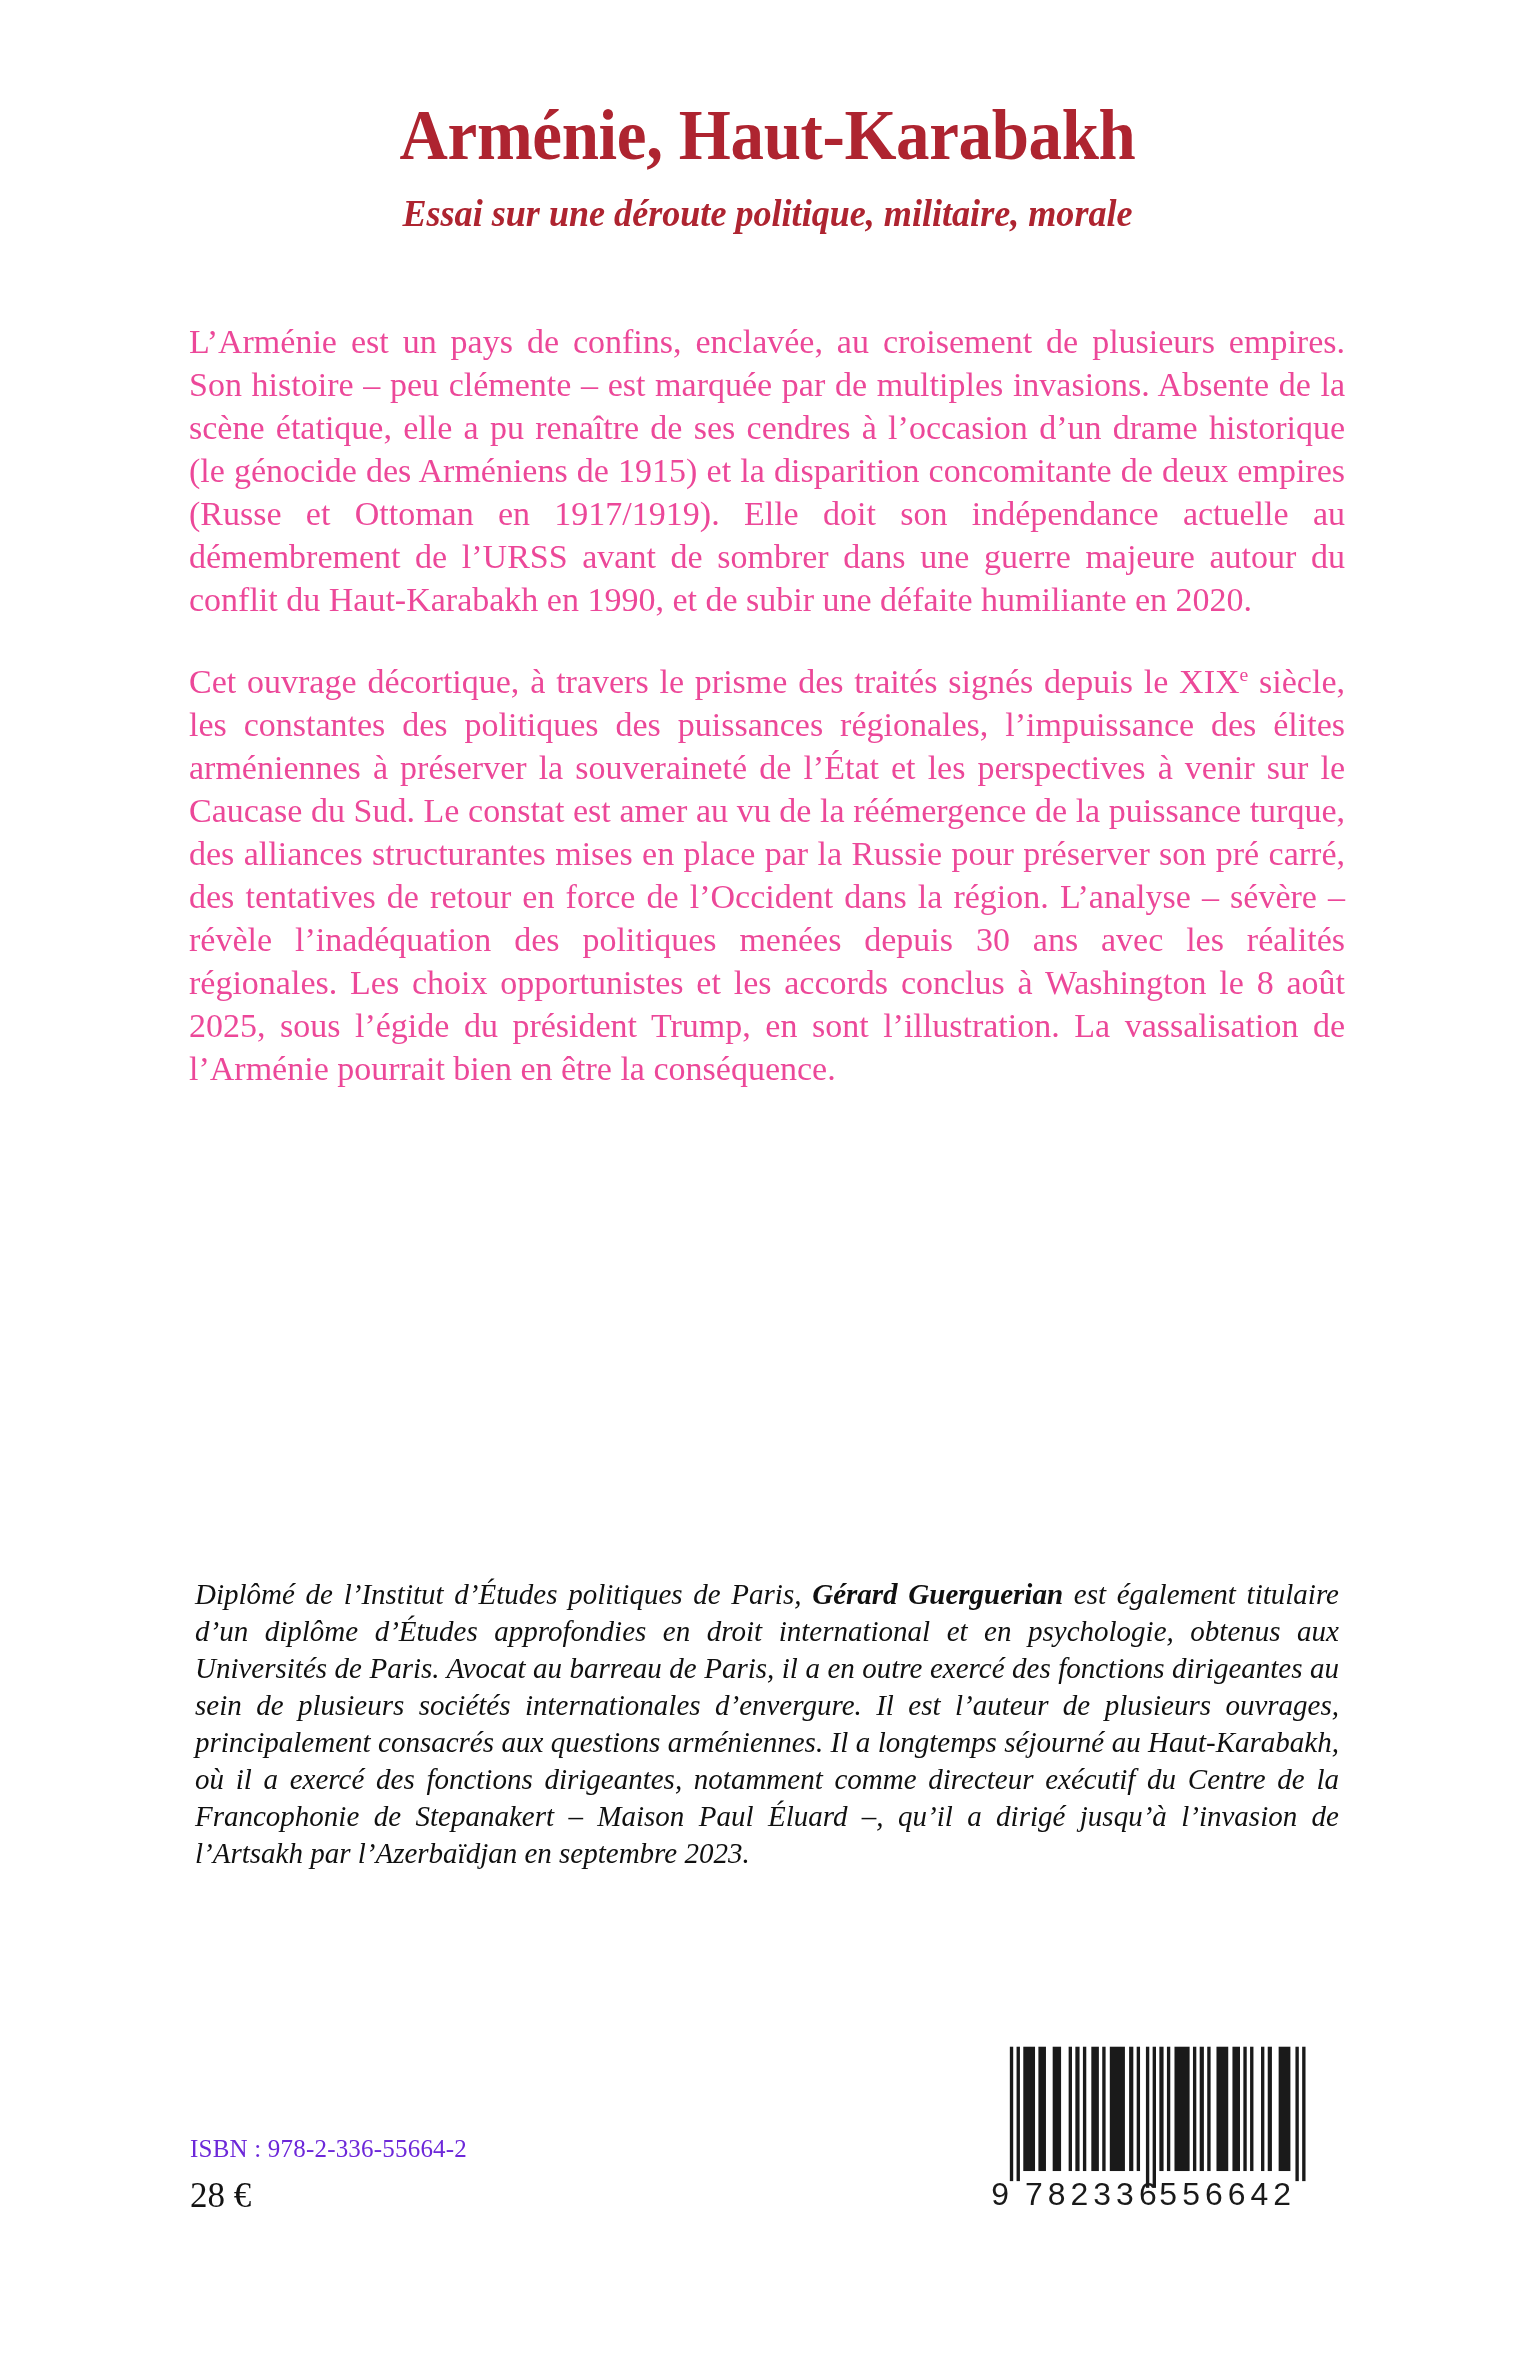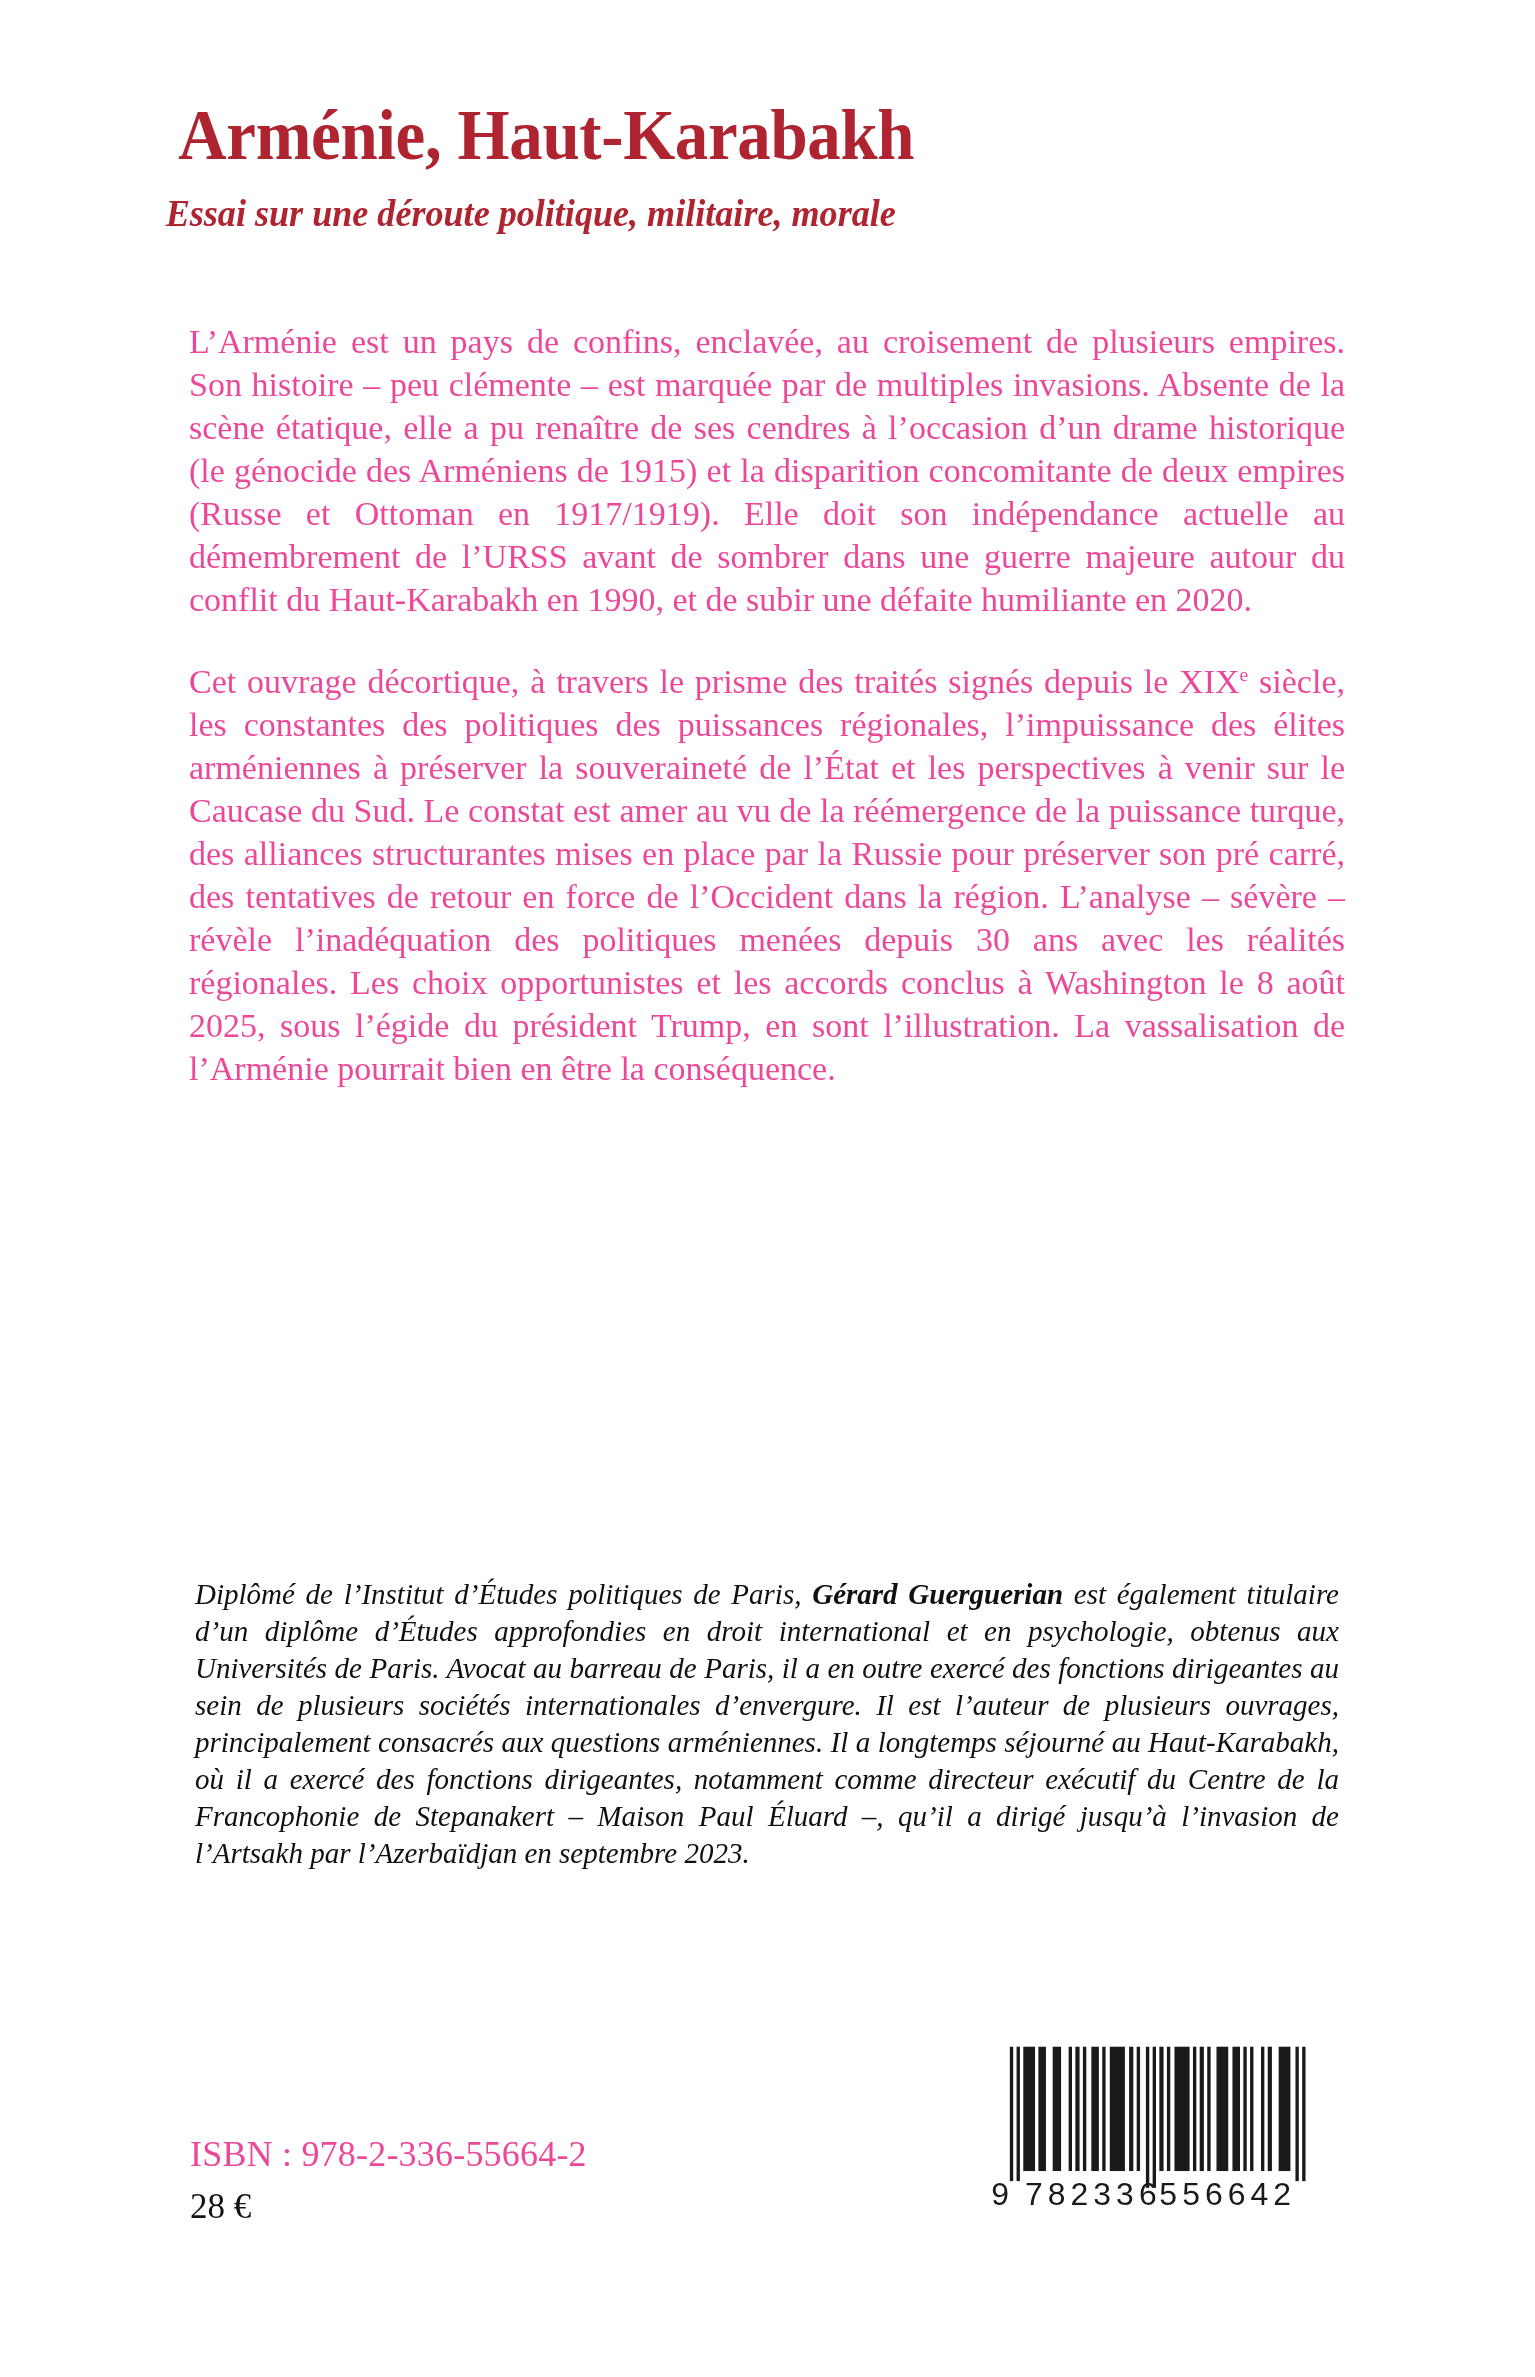--- a/index.html
+++ b/index.html
@@ -23,21 +23,21 @@
     height: 2377px;
     background: #ffffff;
   }
 
   
   .title-block {
     position: absolute;
     left: 134px;
     top: 99px;
     width: 1267px;
-    text-align: left;
+    text-align: center;
   }
   .book-title {
     font-family: "Liberation Serif", "DejaVu Serif", serif;
     font-weight: bold;
     font-size: 72px;
     line-height: 1.0;
     letter-spacing: -0.4px;
     color: #AE2430;
     transform: scaleX(0.93);
     transform-origin: center center;
@@ -102,23 +102,23 @@
   }
 
   
   .isbn-block {
     position: absolute;
     left: 190px;
     top: 2136px;
     line-height: 1.0;
   }
   .isbn-line {
-    font-size: 36px;
+    font-size: 25px;
     letter-spacing: 0.2px;
-    color: #ec4899;
+    color: #6d28d9;
     white-space: nowrap;
   }
   .price-line {
     font-size: 35px;
     margin-top: 17px;
     color: #131313;
     white-space: nowrap;
   }
 
   

